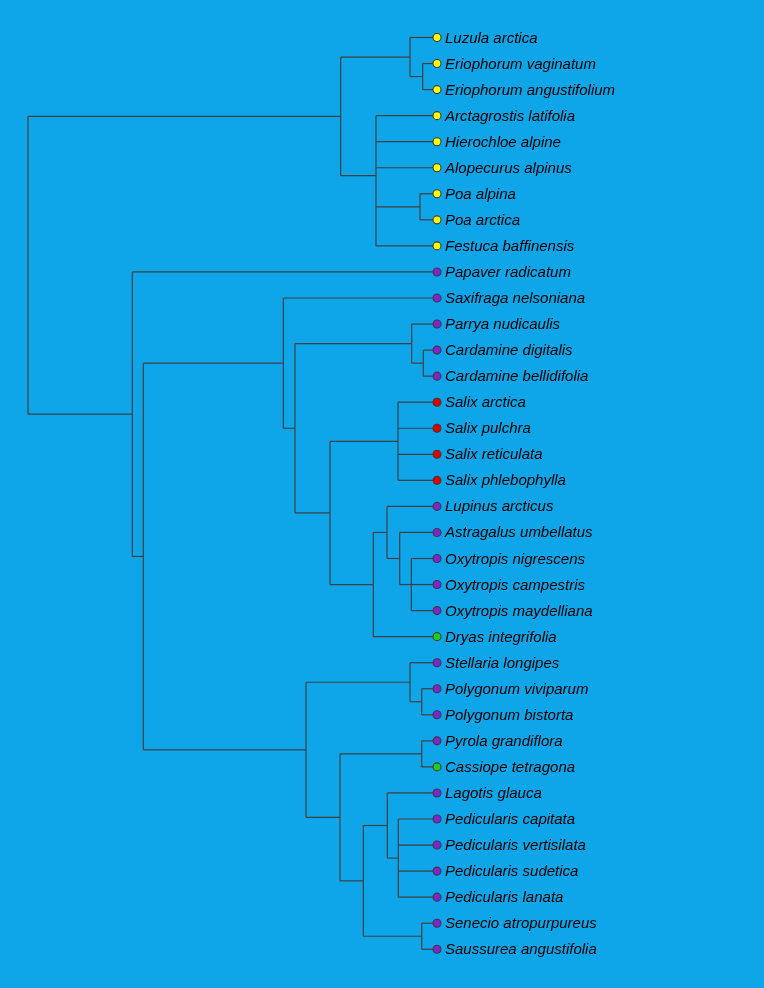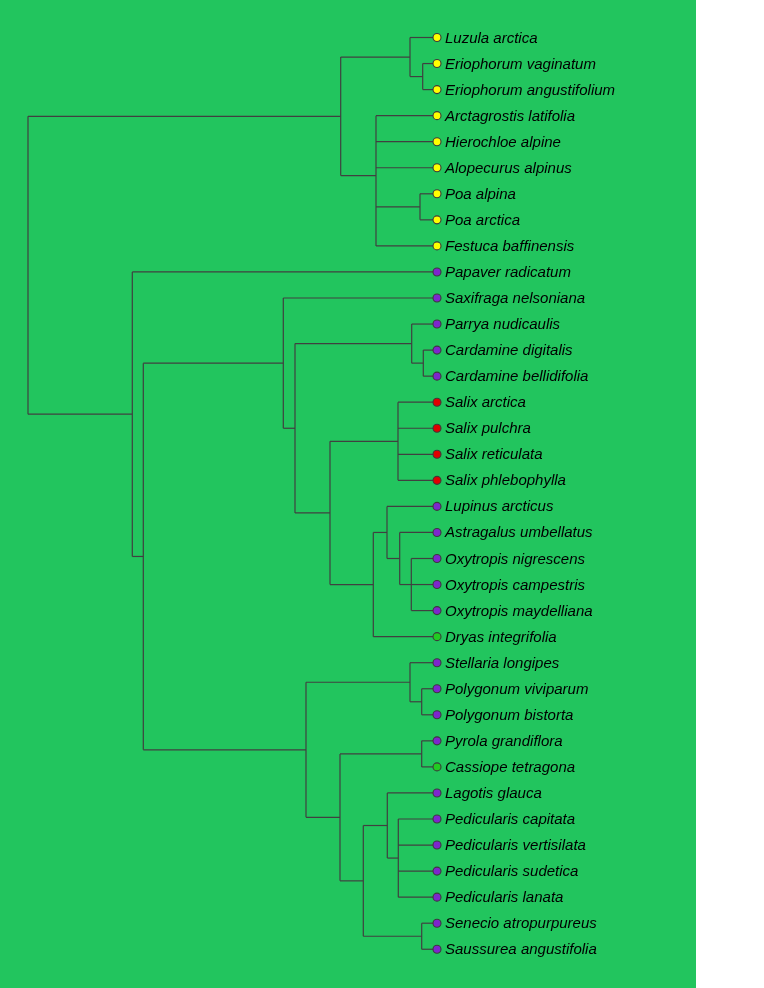--- a/index.html
+++ b/index.html
@@ -3,23 +3,23 @@
 <meta charset="utf-8">
 <style>
   html, body {
     margin: 0;
     padding: 0;
     background: #ffffff;
     font-family: "Liberation Sans", sans-serif;
   }
   .canvas {
     position: relative;
-    width: 696px;
+    width: 764px;
     height: 988px;
-    background: #22c55e;
+    background: #0ea5e9;
     overflow: hidden;
   }
   svg text {
     font-family: "Liberation Sans", sans-serif;
     font-style: italic;
     fill: #000000;
   }
 </style>
 </head>
 <body>

